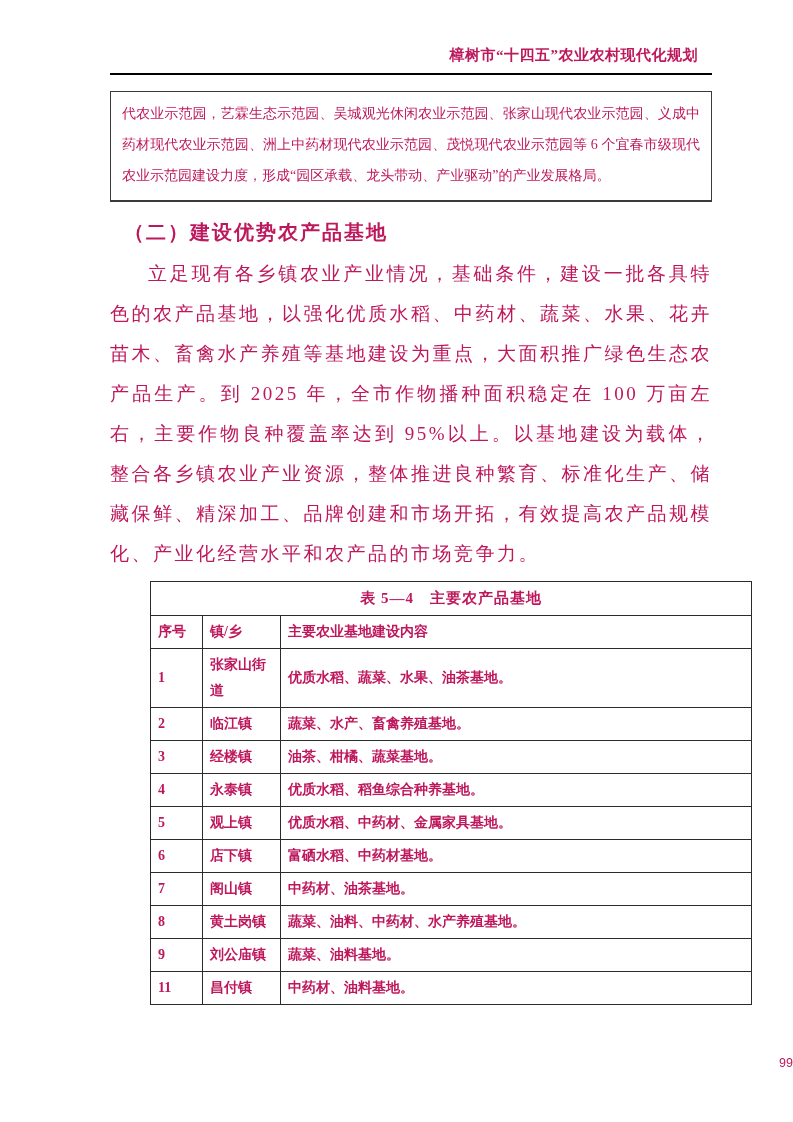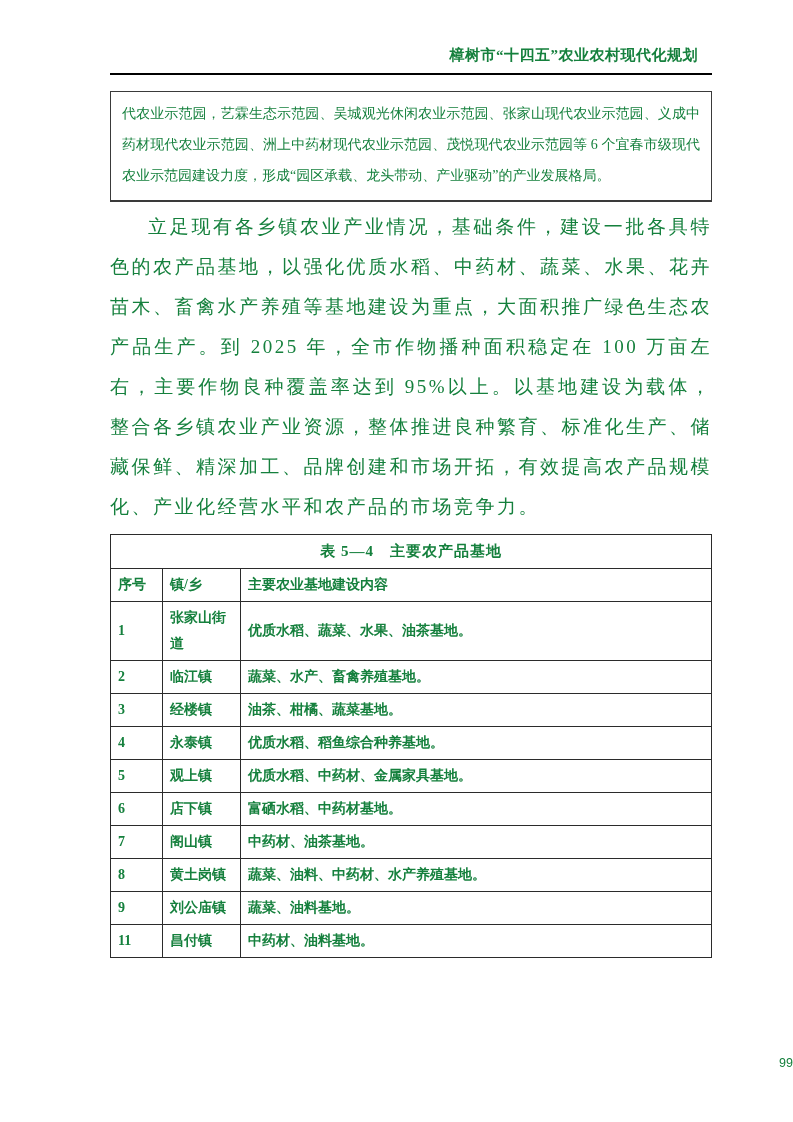--- a/index.html
+++ b/index.html
@@ -7,21 +7,21 @@
     padding: 0;
     background: #ffffff;
   }
   .page {
     position: relative;
     width: 793px;
     height: 1122px;
     background: #ffffff;
     overflow: hidden;
     font-family: "Liberation Serif", serif;
-    color: #15803d;
+    color: #be185d;
   }
   .content {
     position: absolute;
     left: 110px;
     top: 46px;
     width: 602px;
   }
   
   .page-header {
     text-align: right;
@@ -62,20 +62,21 @@
     text-justify: inter-character;
     text-indent: 2em;
   }
   
   .base-table {
     margin-top: 7px;
     width: 100%;
     border-collapse: collapse;
     table-layout: fixed;
     font-size: 14px;
+    margin-left: 40px;
   }
   .base-table td, .base-table th {
     border: 1px solid #2b2b2b;
     padding: 3px 7px;
     line-height: 26px;
     vertical-align: middle;
     text-align: left;
     font-weight: bold;
     word-break: break-all;
   }
@@ -102,20 +103,21 @@
 </head>
 <body>
 
 <div class="page">
   <div class="content">
 
     <div class="page-header">樟树市“十四五”农业农村现代化规划</div>
 
     <div class="callout-box">代农业示范园，艺霖生态示范园、吴城观光休闲农业示范园、张家山现代农业示范园、义成中药材现代农业示范园、洲上中药材现代农业示范园、茂悦现代农业示范园等 6 个宜春市级现代农业示范园建设力度，形成“园区承载、龙头带动、产业驱动”的产业发展格局。</div>
 
+    <div class="section-heading">（二）建设优势农产品基地</div>
 
     <div class="body-paragraph">立足现有各乡镇农业产业情况，基础条件，建设一批各具特色的农产品基地，以强化优质水稻、中药材、蔬菜、水果、花卉苗木、畜禽水产养殖等基地建设为重点，大面积推广绿色生态农产品生产。到 2025 年，全市作物播种面积稳定在 100 万亩左右，主要作物良种覆盖率达到 95%以上。以基地建设为载体，整合各乡镇农业产业资源，整体推进良种繁育、标准化生产、储藏保鲜、精深加工、品牌创建和市场开拓，有效提高农产品规模化、产业化经营水平和农产品的市场竞争力。</div>
 
     <table class="base-table">
       <colgroup>
         <col class="col-no">
         <col class="col-town">
         <col>
       </colgroup>
       <tbody>

